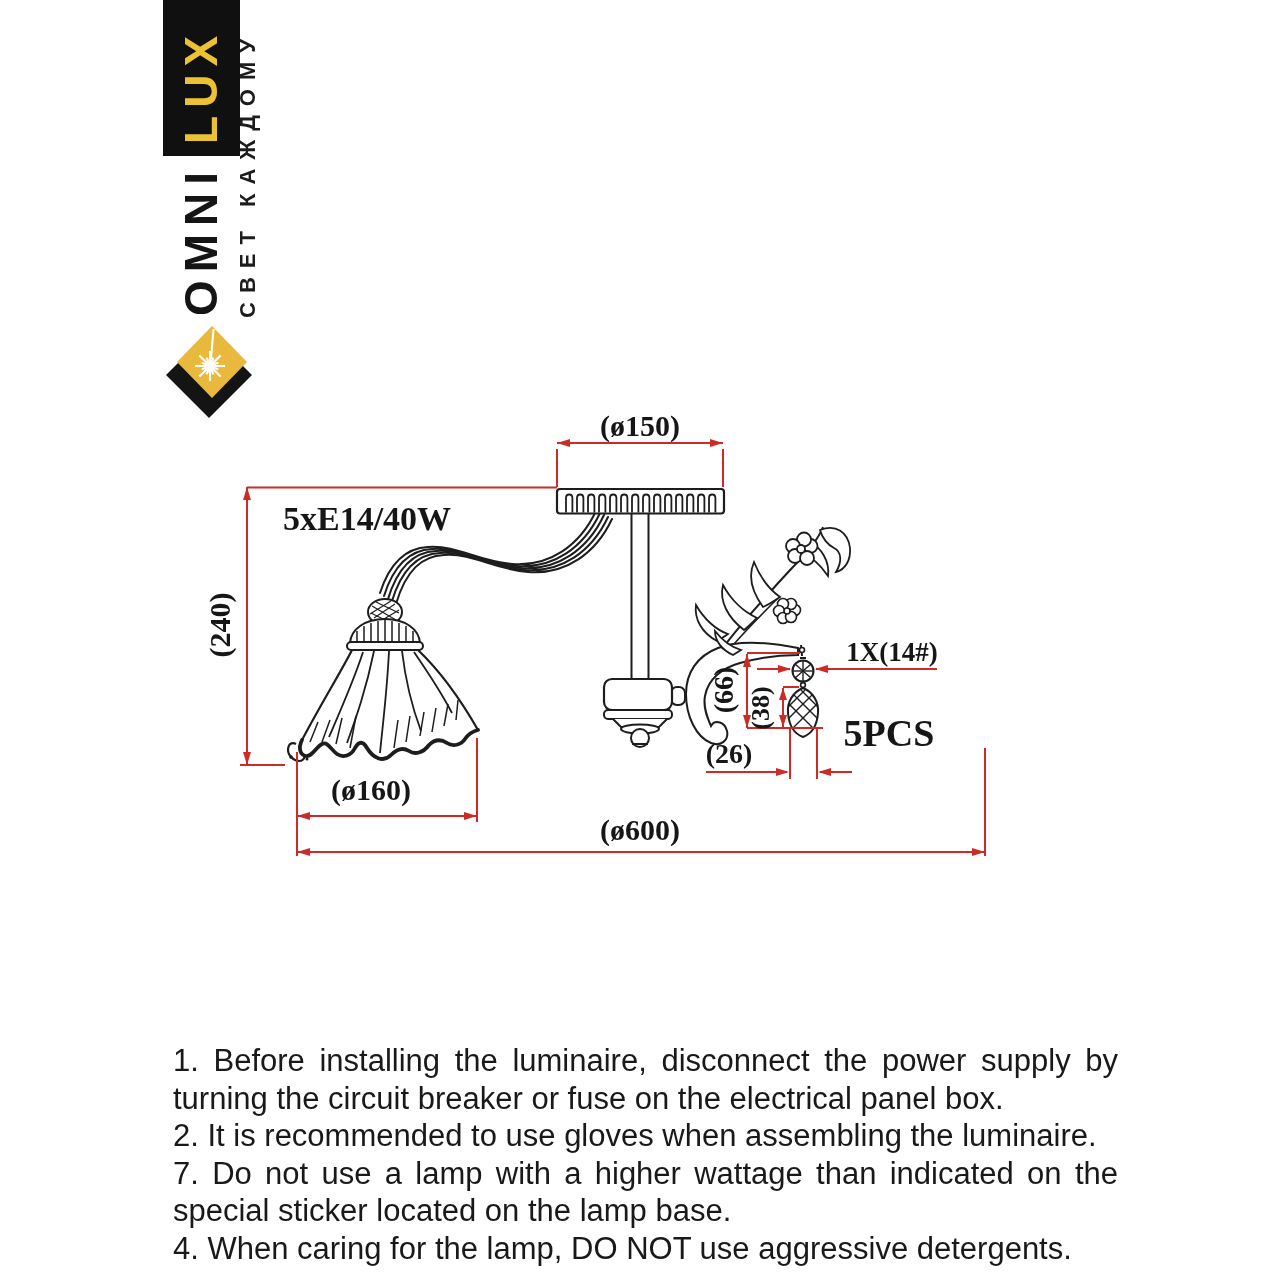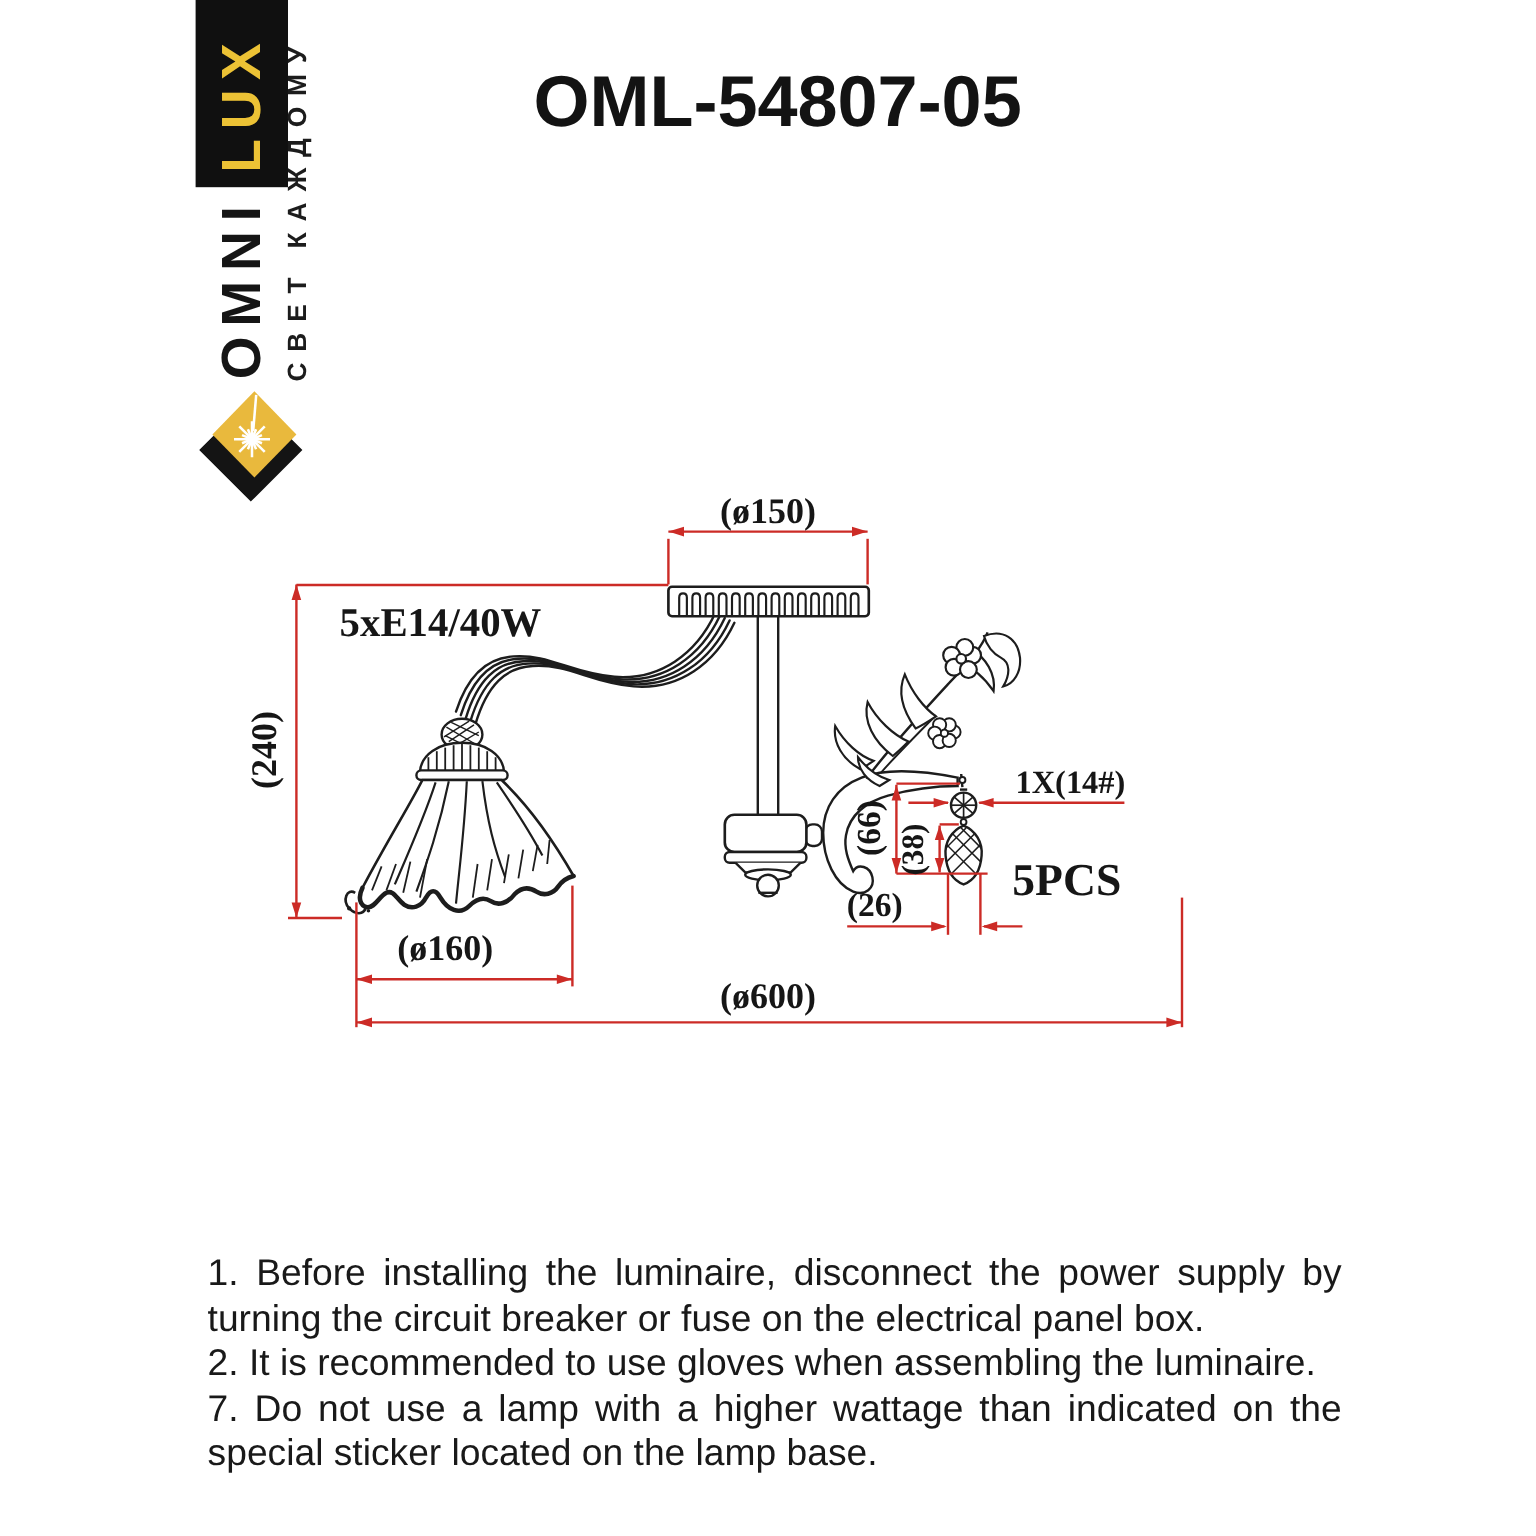--- a/index.html
+++ b/index.html
@@ -58,21 +58,20 @@
         <line x1="60" y1="54" x2="56.6" y2="45.7"></line>
         <line x1="60" y1="54" x2="60" y2="39"></line>
         <line x1="60" y1="54" x2="63.4" y2="45.7"></line>
         <line x1="60" y1="54" x2="70.6" y2="43.4"></line>
         <line x1="60" y1="54" x2="68.3" y2="50.6"></line>
         <circle cx="60" cy="54" r="4" fill="#ffffff" stroke="none"></circle>
       </g>
     </svg>
   </div>
 
-  <div class="title">OML-54807-05</div>
 
   <svg class="diagram" viewBox="0 0 1280 1280">
 
     <g stroke="#1d1d1d" stroke-width="2" fill="none" stroke-linecap="round">
       <path d="M 596,511 C 580,545 550,567 512,564 C 476,561 458,545 428,547 C 406,548 390,562 380,593"></path>
       <path d="M 600,513 C 584,547 554,569 516,566 C 480,563 462,547 432,549 C 410,550 394,564 384,596"></path>
       <path d="M 604,515 C 588,549 558,571 520,568 C 484,565 466,549 436,551 C 414,552 398,566 388,599"></path>
       <path d="M 608,517 C 592,551 562,573 524,570 C 488,567 470,551 440,553 C 418,554 402,568 392,601"></path>
       <path d="M 612,519 C 596,553 566,575 528,572 C 492,569 474,553 444,555 C 422,556 406,570 396,604"></path>
     </g>
@@ -281,15 +280,16 @@
     <text class="cad" transform="translate(769,708) rotate(-90)" font-size="26" text-anchor="middle">(38)</text>
     <text class="cad" x="729" y="763" font-size="28" text-anchor="middle">(26)</text>
     <text class="cad" x="892" y="661" font-size="27" text-anchor="middle">1X(14#)</text>
     <text class="cad" x="889" y="746" font-size="38" text-anchor="middle">5PCS</text>
   </svg>
 
   <div class="instructions">
     <p>1. Before installing the luminaire, disconnect the power supply by turning the circuit breaker or fuse on the electrical panel box.</p>
     <p>2. It is recommended to use gloves when assembling the luminaire.</p>
     <p>7. Do not use a lamp with a higher wattage than indicated on the special sticker located on the lamp base.</p>
+    <p>4. When caring for the lamp, DO NOT use aggressive detergents.</p>
   </div>
 
 </div>
 
 </body></html>

